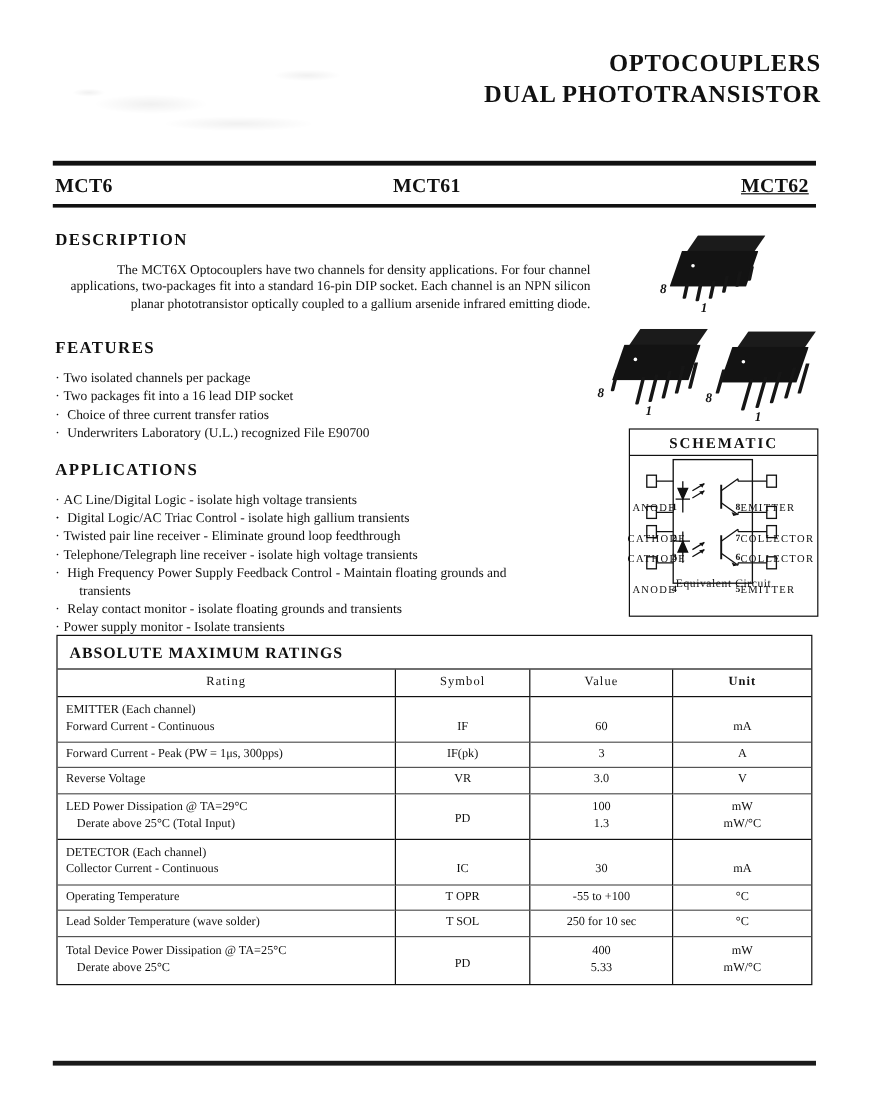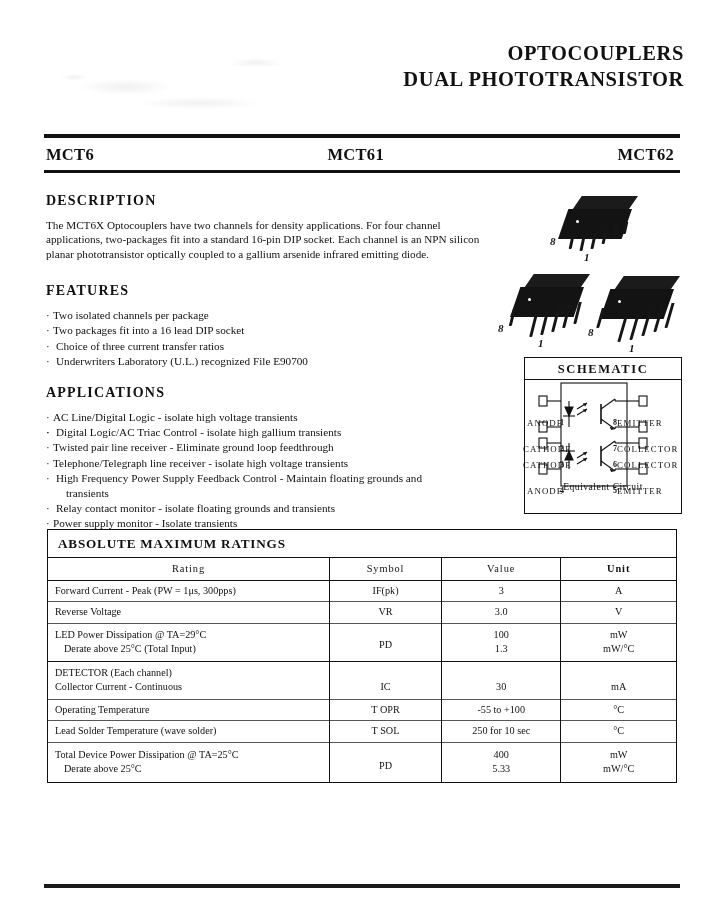--- a/index.html
+++ b/index.html
@@ -65,21 +65,21 @@
     display: flex;
     align-items: center;
   }
   .partnos .pn {
     font-weight: bold;
     font-size: 16.5px;
     letter-spacing: 0.3px;
   }
   .partnos .pn.left   { flex: 0 0 auto; margin-right: auto; padding-left: 2px; }
   .partnos .pn.center { flex: 0 0 auto; }
-  .partnos .pn.right  { flex: 0 0 auto; margin-left: auto; padding-right: 6px; }
+  .partnos .pn.right  { flex: 0 0 auto; margin-left: auto; padding-right: 6px; text-decoration: underline; }
 
   .rule-thick-2 {
     position: absolute;
     left: 44px; top: 170px;
     width: 636px; height: 3px;
     background: #111;
   }
 
   
   .left-col {
@@ -90,21 +90,21 @@
   h2.sec {
     font-weight: bold;
     font-size: 14px;
     letter-spacing: 1.2px;
     margin: 0 0 9px 0;
   }
   .body-p {
     font-size: 11.2px;
     line-height: 14.4px;
     margin: 0 0 6px 0;
-    text-align: left;
+    text-align: right;
   }
   ul.bullets {
     list-style: none;
     margin: 0;
     padding: 0;
   }
   ul.bullets li {
     font-size: 11.2px;
     line-height: 15.2px;
     position: relative;
@@ -473,20 +473,35 @@
       <thead>
         <tr>
           <th>Rating</th>
           <th>Symbol</th>
           <th>Value</th>
           <th>Unit</th>
         </tr>
       </thead>
       <tbody>
 
+        <tr class="first-body">
+          <td class="rating tall">
+            <span class="l2">EMITTER (Each channel)</span>
+            <span class="l2">Forward Current - Continuous</span>
+          </td>
+          <td class="ctr">
+              <span class="l2" style="padding-top:15px">IF</span>
+            </td>
+          <td class="ctr">
+              <span class="l2" style="padding-top:15px">60</span>
+            </td>
+          <td class="ctr">
+              <span class="l2" style="padding-top:15px">mA</span>
+            </td>
+        </tr>
 
         <tr>
           <td class="rating rowpad"><span>Forward Current - Peak (PW = 1μs, 300pps)</span></td>
           <td class="ctr rowpad"><span>IF(pk)</span></td>
           <td class="ctr rowpad"><span>3</span></td>
           <td class="ctr rowpad"><span>A</span></td>
         </tr>
 
         <tr>
           <td class="rating rowpad"><span>Reverse Voltage</span></td>

